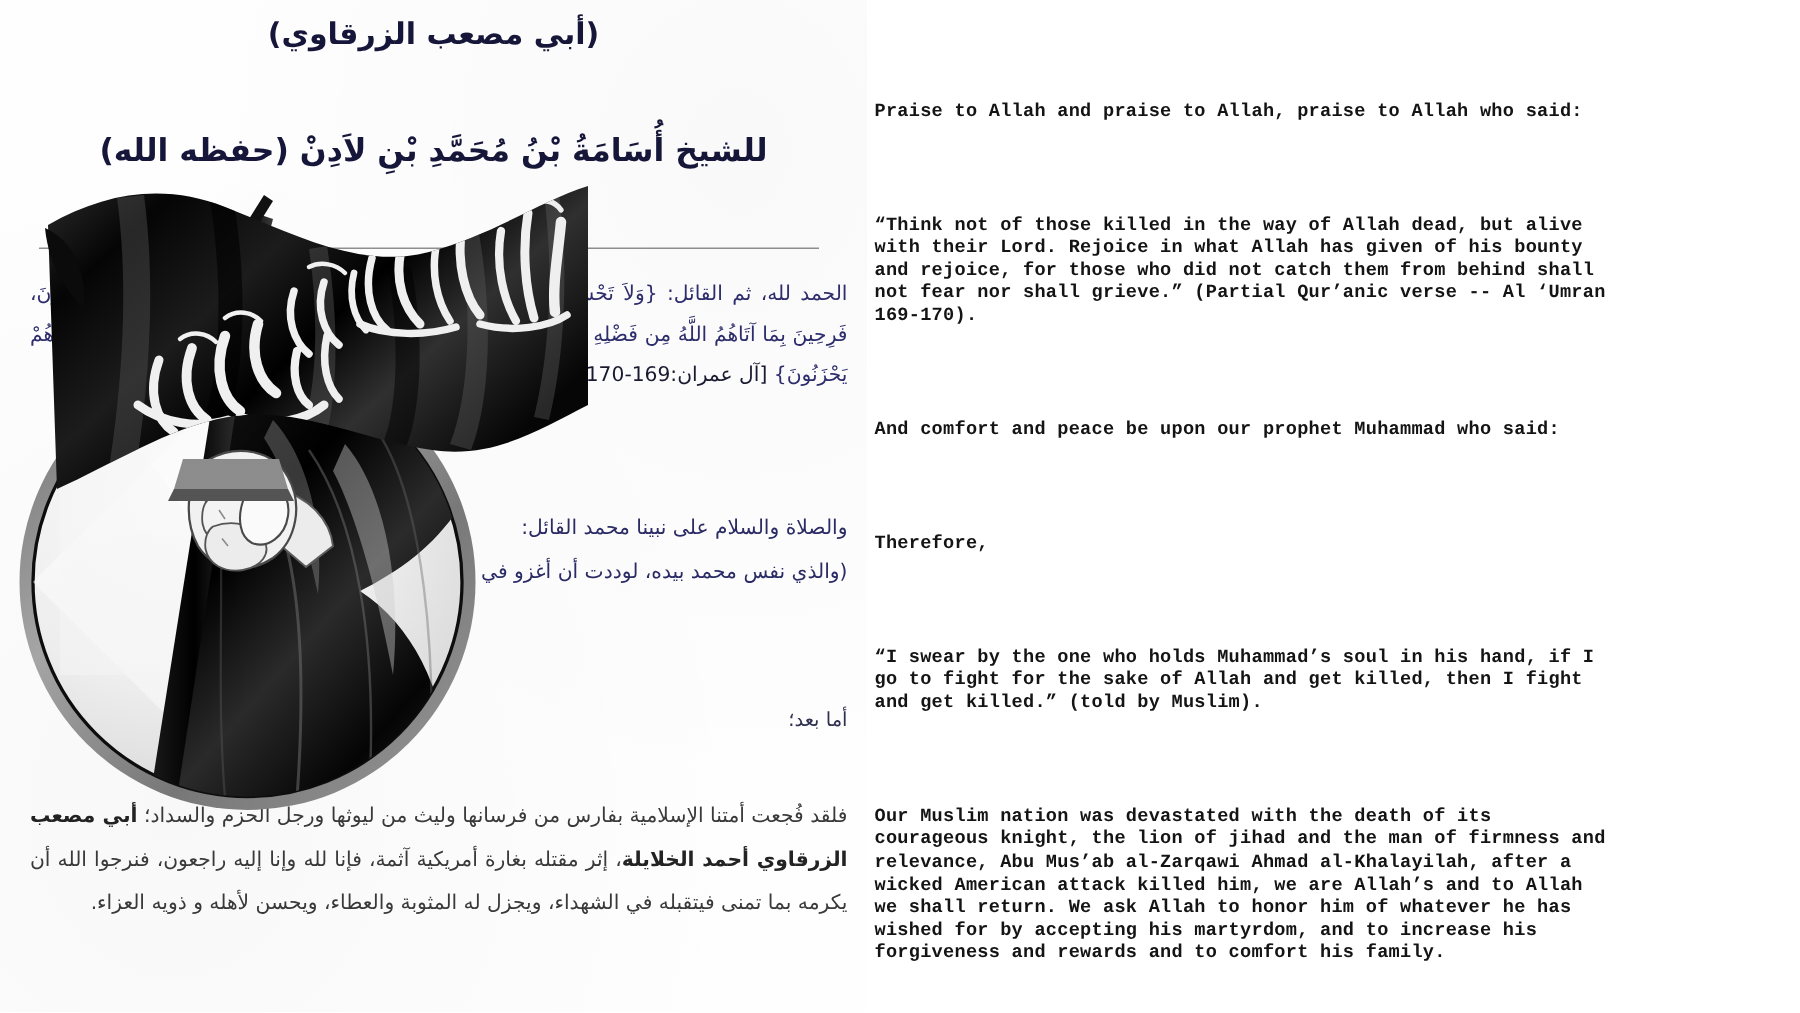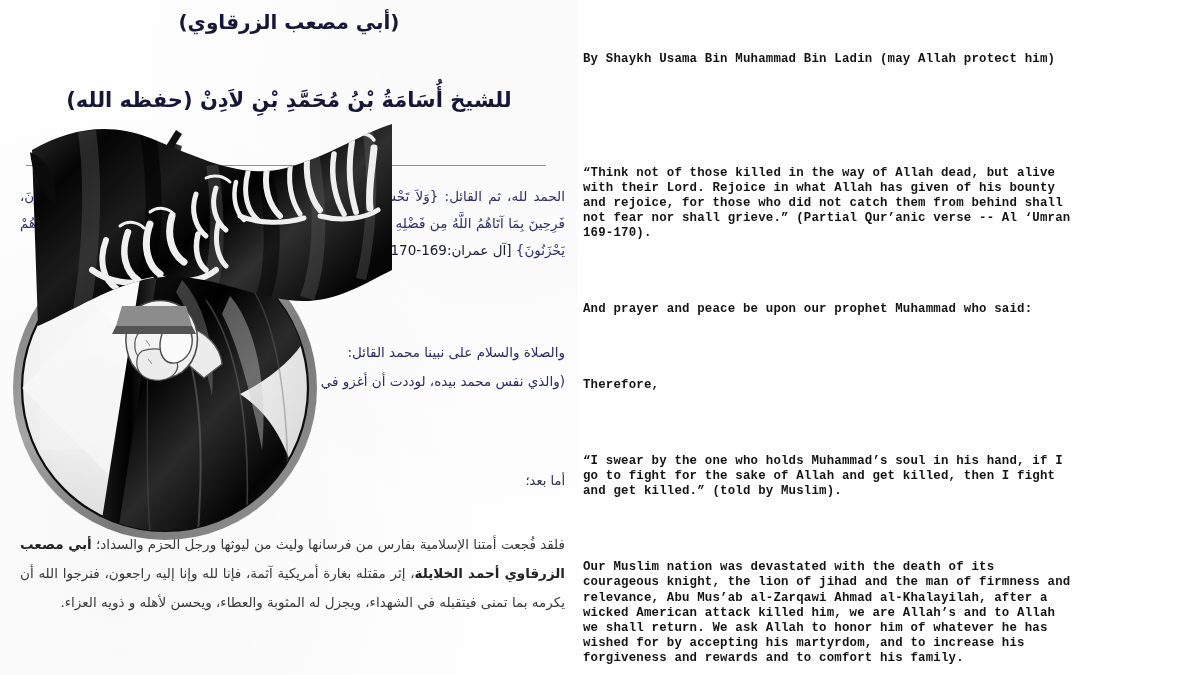--- a/index.html
+++ b/index.html
@@ -332,30 +332,30 @@
           <path d="M122,186 L186,186 L192,206 L116,206 Z" fill="#8e8e8e"></path>
           <path d="M116,206 L192,206 L196,214 L112,214 Z" fill="#555"></path>
         </g>
       </svg>
     </div>
   </div>
 
   <div class="right-panel">
     <div class="typed">
 
-      <p class="blk gap-xl">By Shaykh Usama Bin Muhammad Bin Ladin (may Allah protect him)</p>
-
+
+      <p class="blk gap-sm">Praise to Allah and praise to Allah, praise to Allah who said:</p>
 
       <p class="blk gap-sm">“Think not of those killed in the way of Allah dead, but alive
 with their Lord. Rejoice in what Allah has given of his bounty
 and rejoice, for those who did not catch them from behind shall
 not fear nor shall grieve.” (Partial Qur’anic verse -- Al ‘Umran
 169-170).</p>
 
-      <p class="blk gap-sm">And prayer and peace be upon our prophet Muhammad who said:</p>
+      <p class="blk gap-sm">And comfort and peace be upon our prophet Muhammad who said:</p>
 
       <p class="blk gap-sm">Therefore,</p>
 
       <p class="blk gap-sm">“I swear by the one who holds Muhammad’s soul in his hand, if I
 go to fight for the sake of Allah and get killed, then I fight
 and get killed.” (told by Muslim).</p>
 
       <p class="blk gap-sm">Our Muslim nation was devastated with the death of its
 courageous knight, the lion of jihad and the man of firmness and
 relevance, Abu Mus’ab al-Zarqawi Ahmad al-Khalayilah, after a

